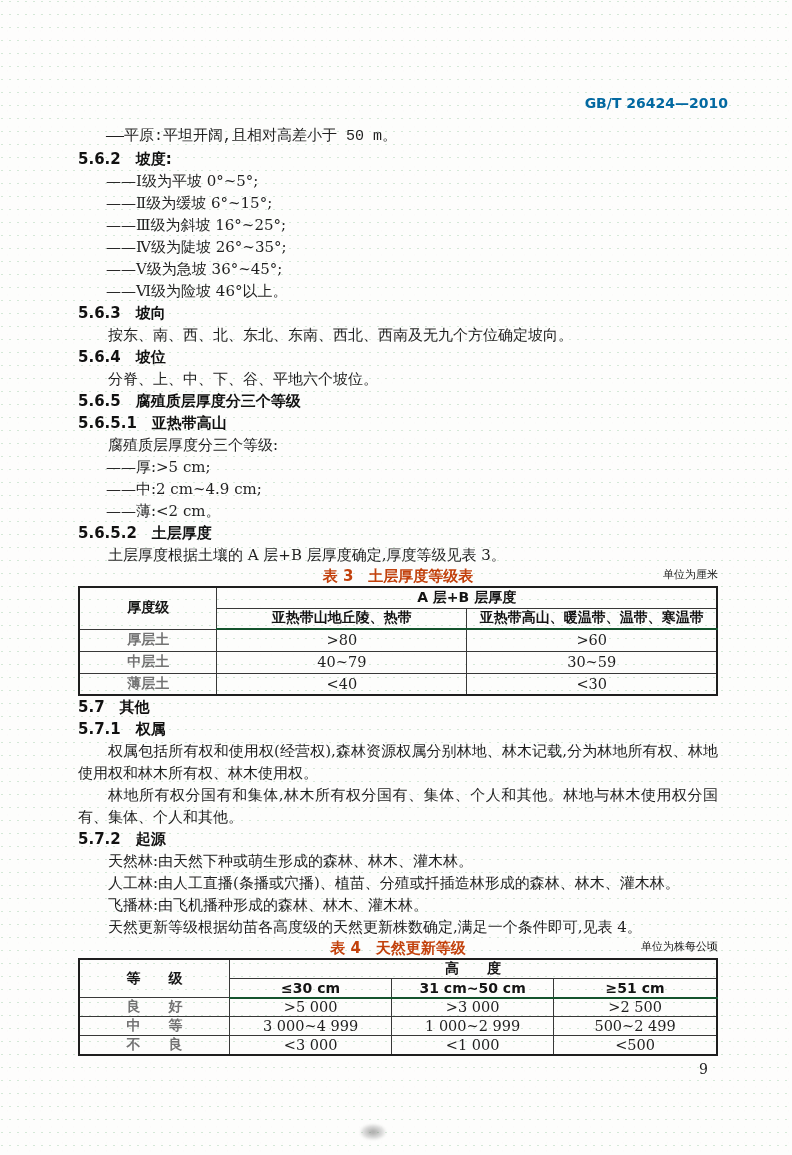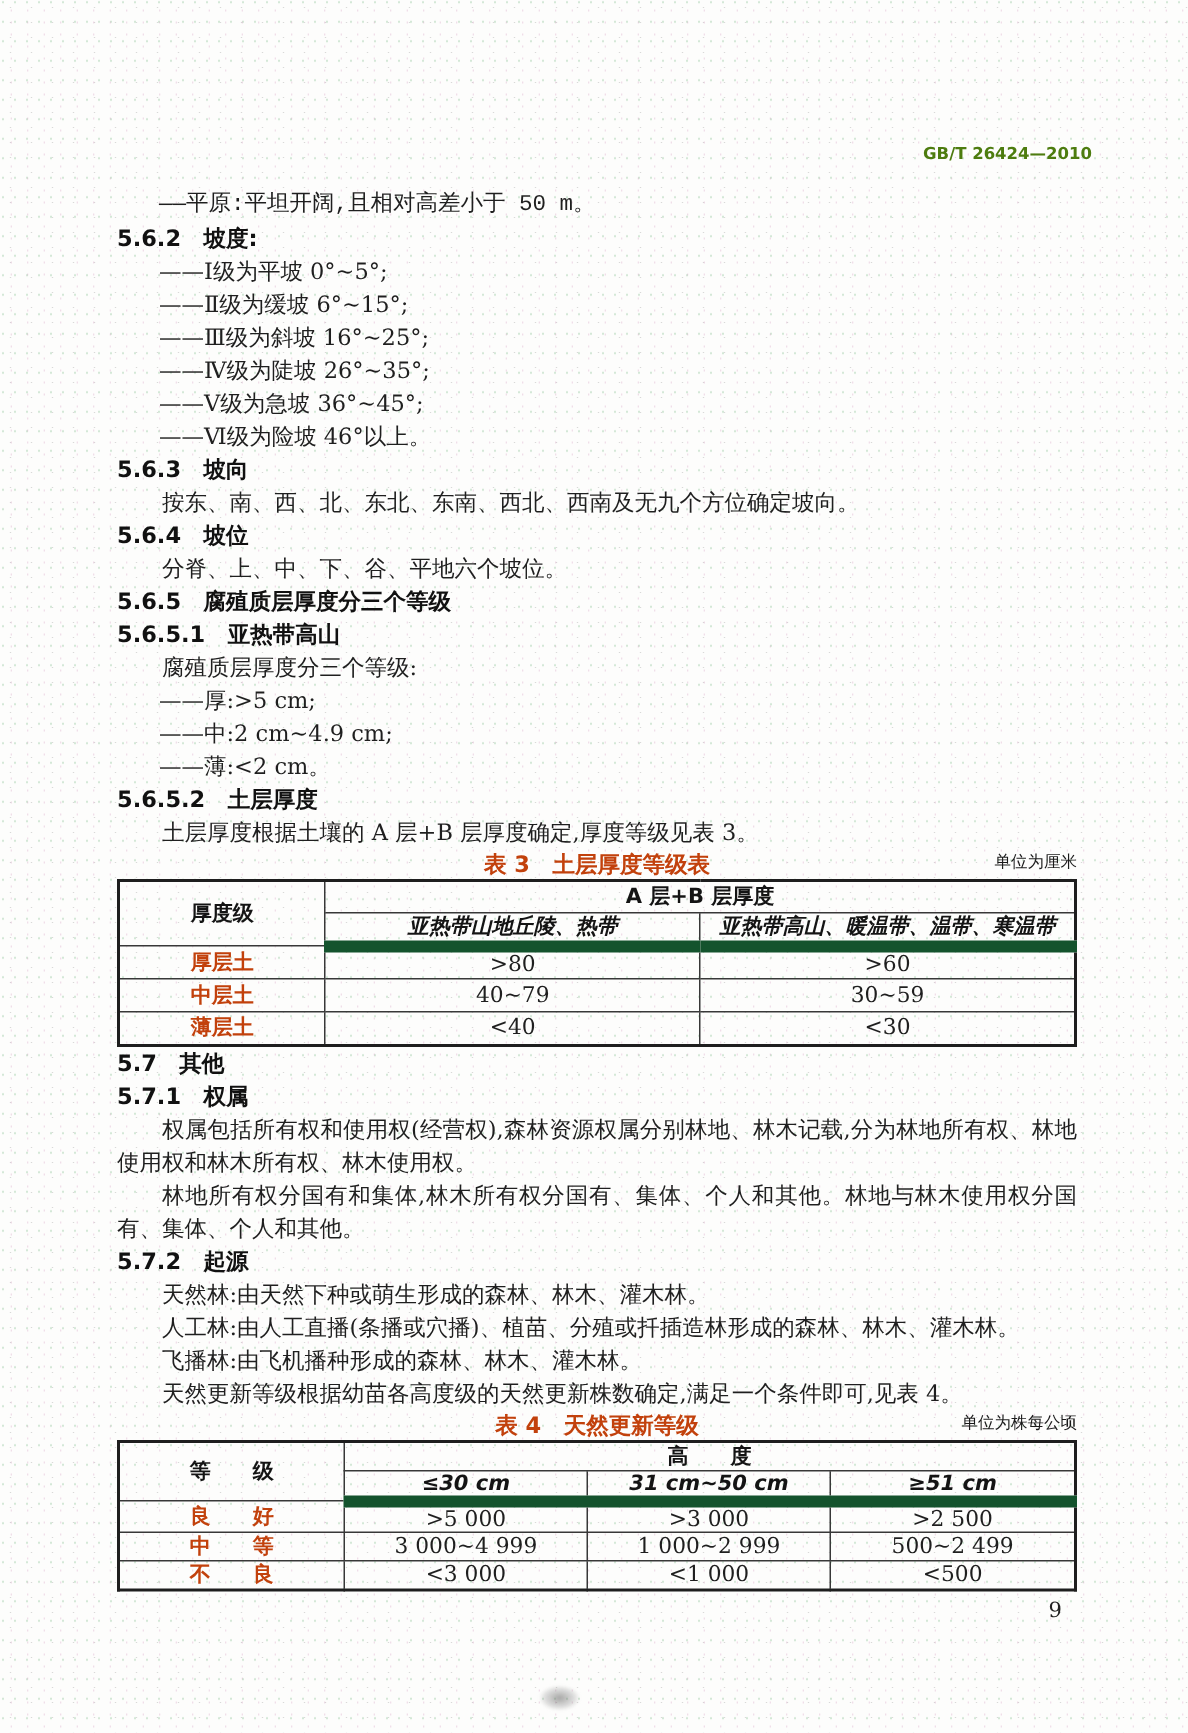--- a/index.html
+++ b/index.html
@@ -18,21 +18,21 @@
       radial-gradient(rgba(214,160,195,.45) .5px, transparent .7px),
       radial-gradient(rgba(150,200,160,.40) .5px, transparent .7px),
       radial-gradient(rgba(150,150,150,.35) .5px, transparent .7px);
     background-size:11px 8px, 8px 13px, 14px 10px;
     background-position:2px 3px, 6px 8px, 0 0;
   }
   .content{position:absolute;left:78px;top:92px;width:640px;z-index:1;}
   .std-header{
     text-align:right;margin-right:-10px;
     font-family:"DejaVu Sans","Liberation Sans",sans-serif;
-    font-weight:bold;font-size:11px;line-height:22px;color:#4d7c0f;
+    font-weight:bold;font-size:14px;line-height:22px;color:#0369a1;
   }
   .line{font-size:15px;line-height:22px;height:22px;white-space:nowrap;}
   .first{margin-top:12px;font-family:Liberation Mono, monospace;}
   .hd{
     font-family:"DejaVu Sans","Liberation Sans",sans-serif;
     font-weight:bold;color:#111;
   }
   .dash{padding-left:28px;}
   .ind{text-indent:2em;}
   .para{
@@ -50,28 +50,28 @@
     font-size:11px;color:#1a1a1a;
   }
   table.gb{
     width:100%;border-collapse:collapse;table-layout:fixed;
     border:2px solid #1e1e1e;
   }
   table.gb th,table.gb td{
     border:1px solid #383838;
     text-align:center;vertical-align:middle;padding:0;
   }
-  table.gb tr.subhead th{border-bottom:8px solid #14532d;font-style:italic;}
+  table.gb tr.subhead th{border-bottom:2px solid #14532d;}
   .th{
     font-family:"DejaVu Sans","Liberation Sans",sans-serif;
     font-weight:bold;font-size:14px;color:#141414;
   }
   .lbl{
     font-family:"DejaVu Sans","Liberation Sans",sans-serif;
-    font-weight:bold;font-size:14px;color:#c2410c;
+    font-weight:bold;font-size:14px;color:#737373;
   }
   td.num{font-size:14.5px;font-family:"DejaVu Serif","Liberation Serif",serif;}
   table.t3 tr{height:21px;}
   table.t3 tr.data{height:22px;}
   table.t4 tr{height:19px;}
   .pageno{
     text-align:right;padding-right:10px;margin-top:2px;
     font-size:14px;line-height:22px;color:#222;
   }
   .smudge{

